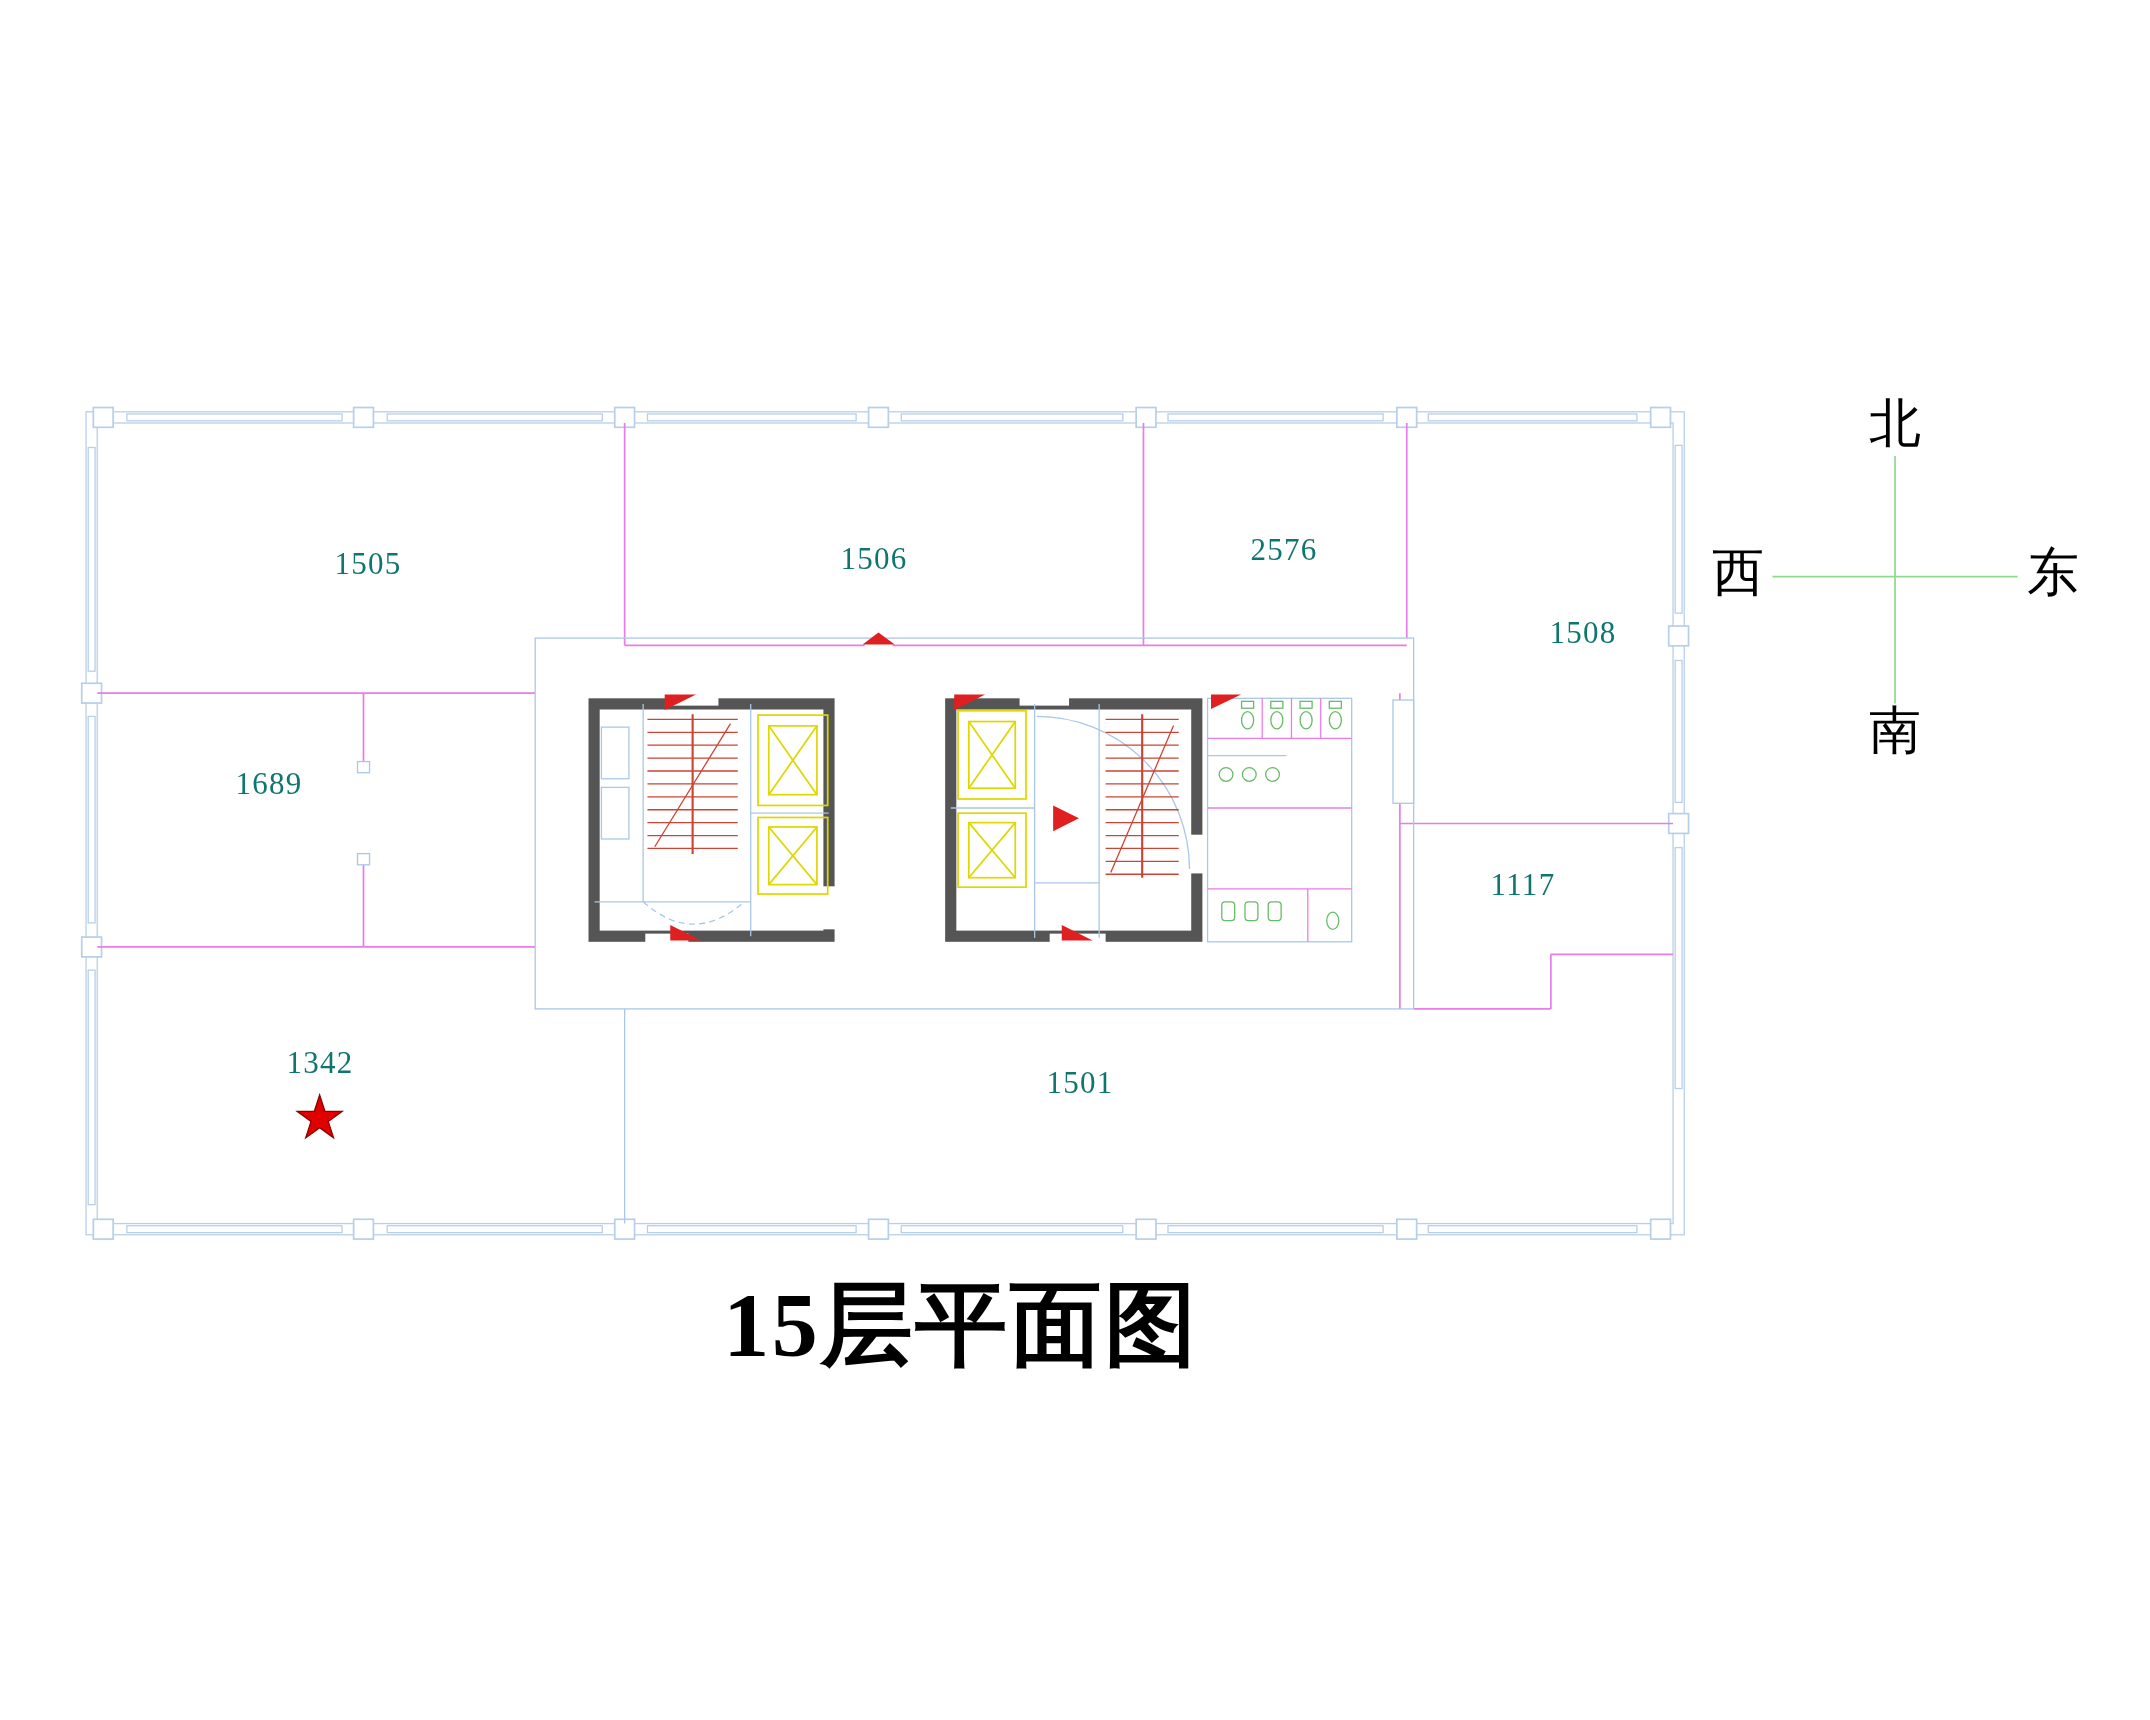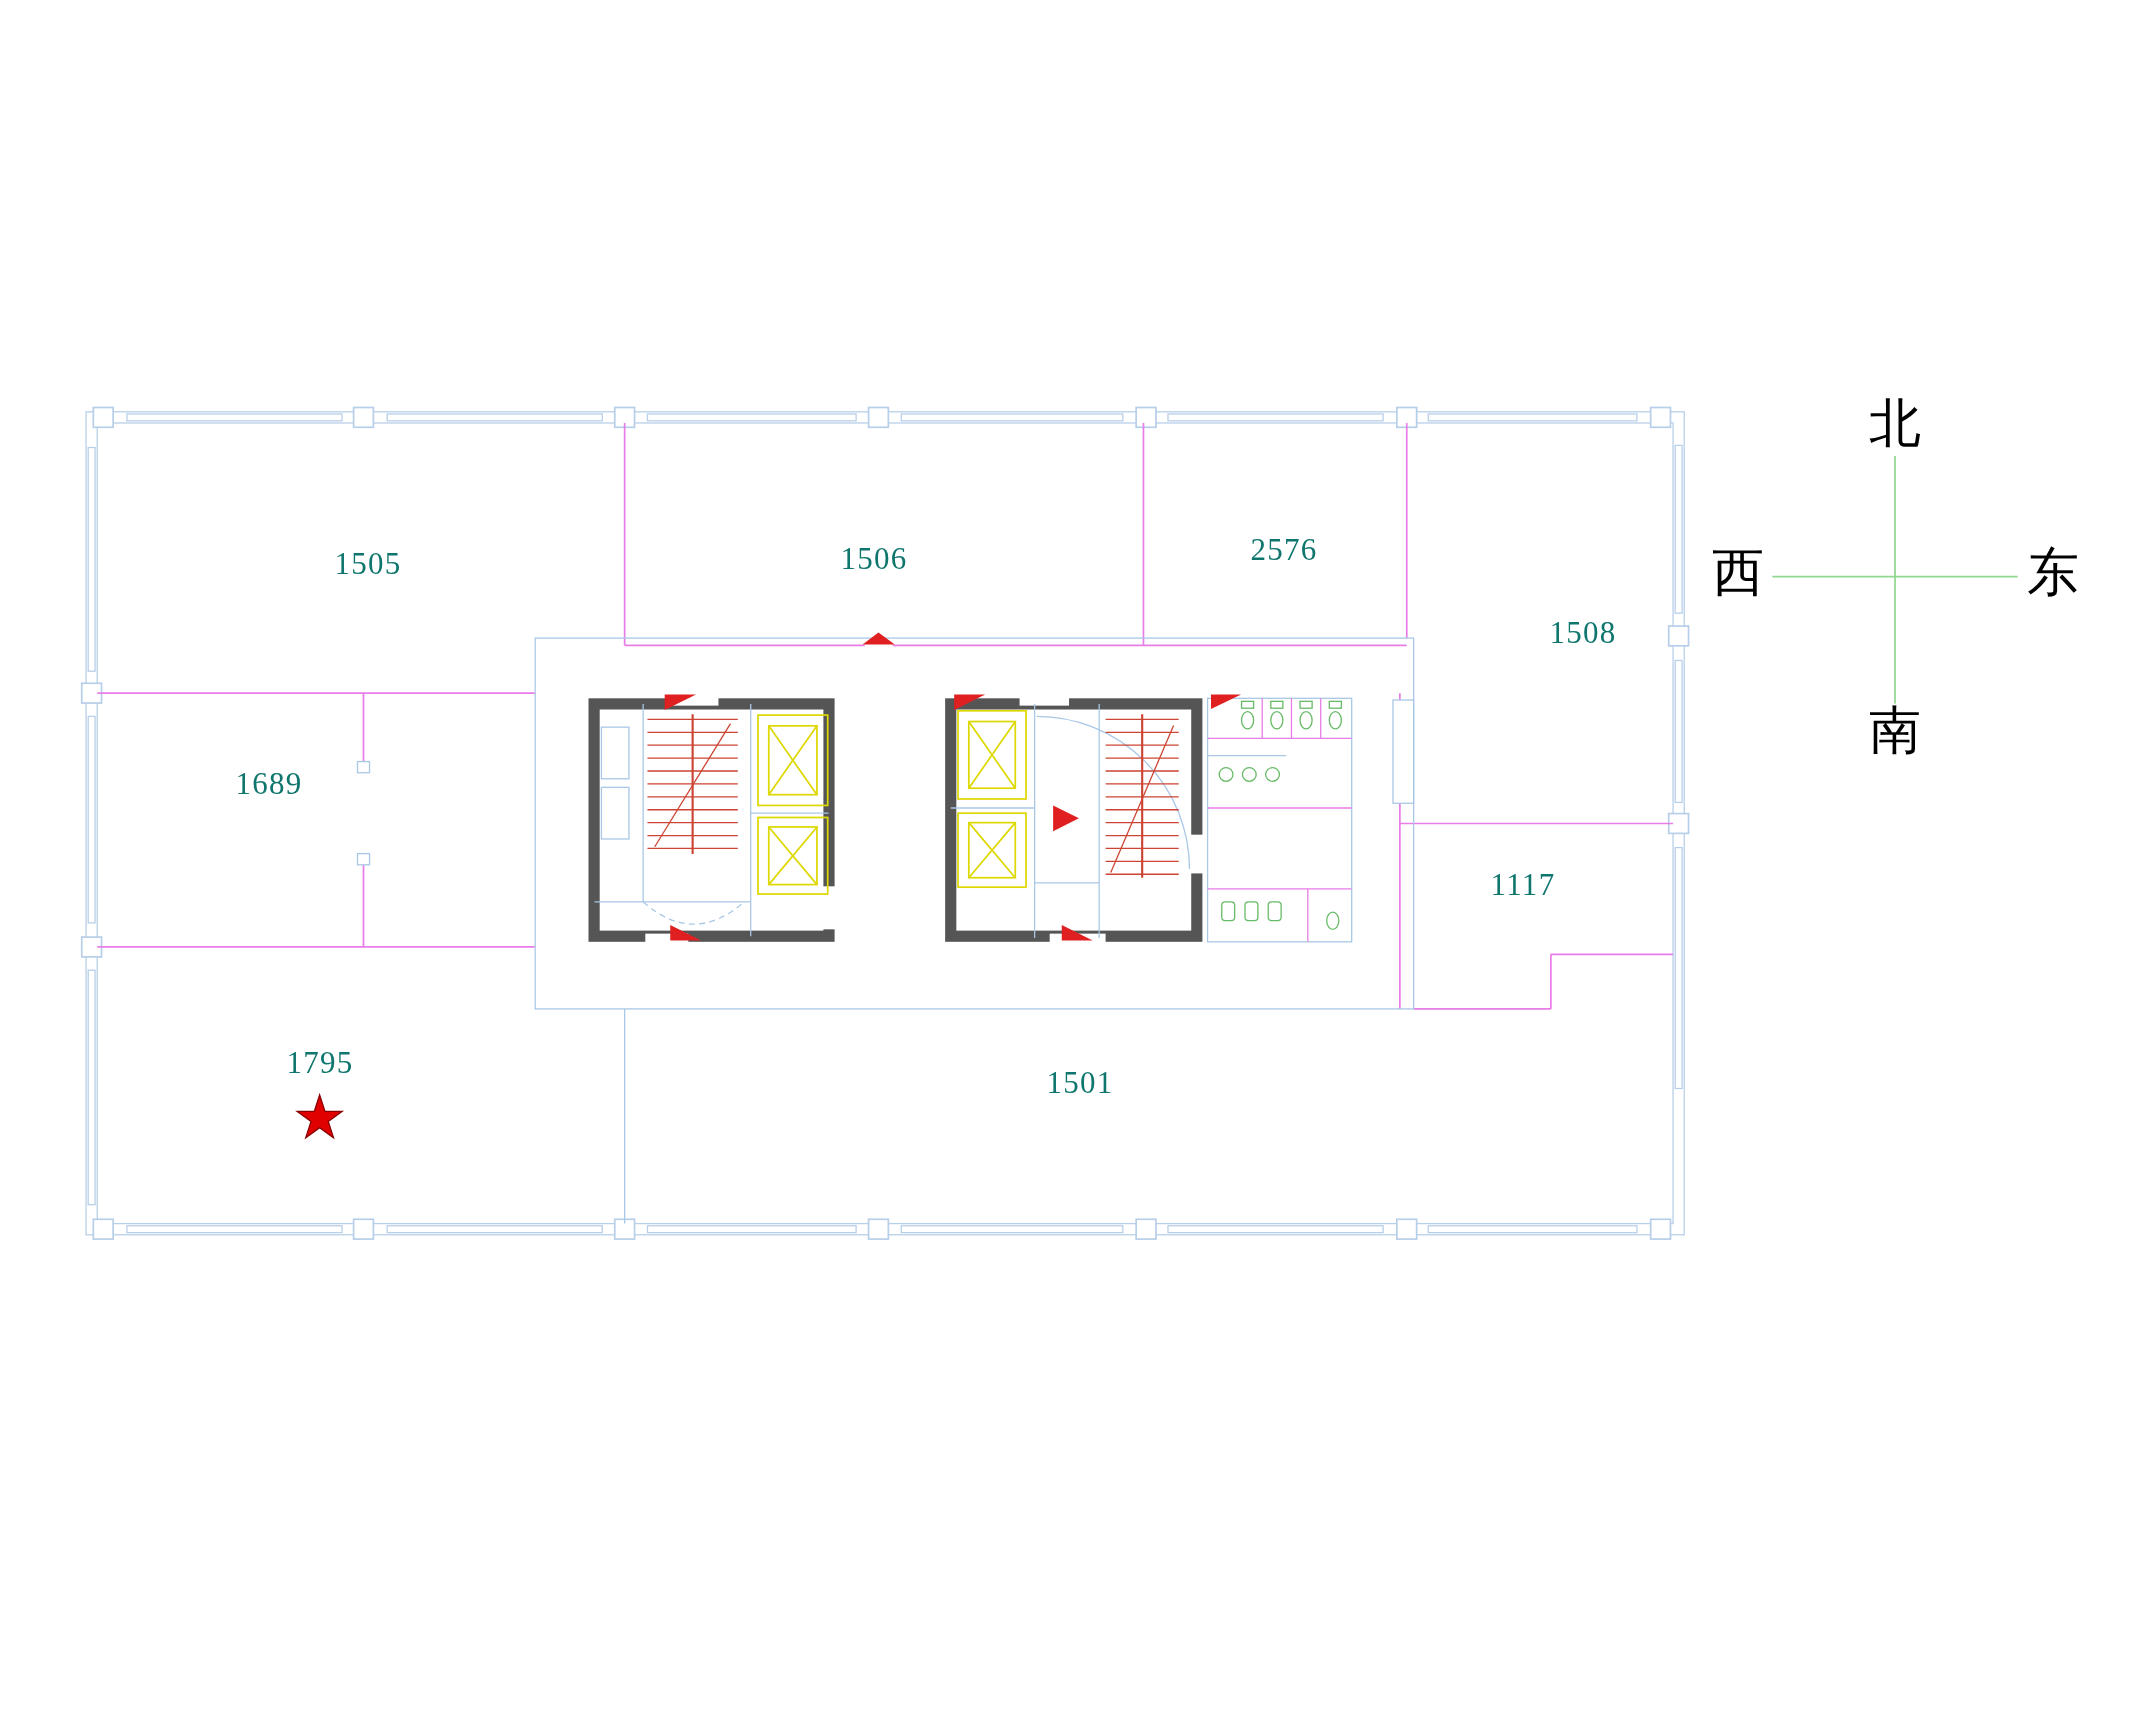--- a/index.html
+++ b/index.html
@@ -243,23 +243,24 @@
       <path d="M4405 1060V1635"></path>
     </g>
   </svg>
 
   <div class="room-label" style="left:368px;  top:564px">1505</div>
   <div class="room-label" style="left:874px; top:559px">1506</div>
   <div class="room-label" style="left:1284px; top:550px">2576</div>
   <div class="room-label" style="left:1583px; top:633px">1508</div>
   <div class="room-label" style="left:269px;  top:784px">1689</div>
   <div class="room-label" style="left:1523px; top:885px">1117</div>
-  <div class="room-label" style="left:320px;  top:1063px">1795</div>
+  <div class="room-label" style="left:320px;  top:1063px">1342</div>
   <div class="room-label" style="left:1080px; top:1083px">1501</div>
 
   <div class="compass-label" style="left:1895px; top:424px">北</div>
   <div class="compass-label" style="left:1895px; top:731px">南</div>
   <div class="compass-label" style="left:1738px; top:573px">西</div>
   <div class="compass-label" style="left:2053px; top:573px">东</div>
 
+  <div class="page-title" style="left:961px; top:1325px">15层平面图</div>
 
 </div>
 
 
 </body></html>

